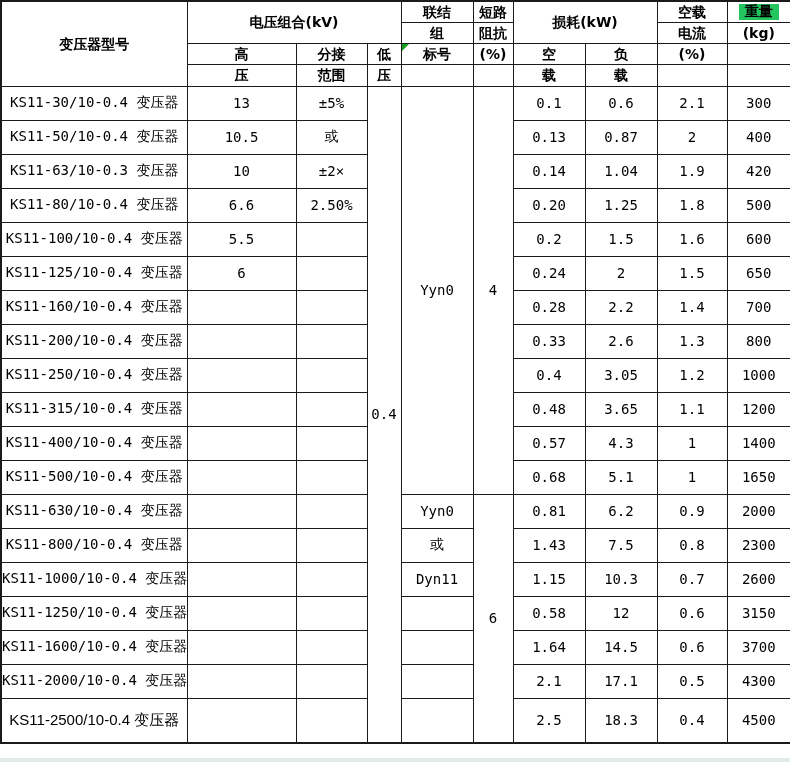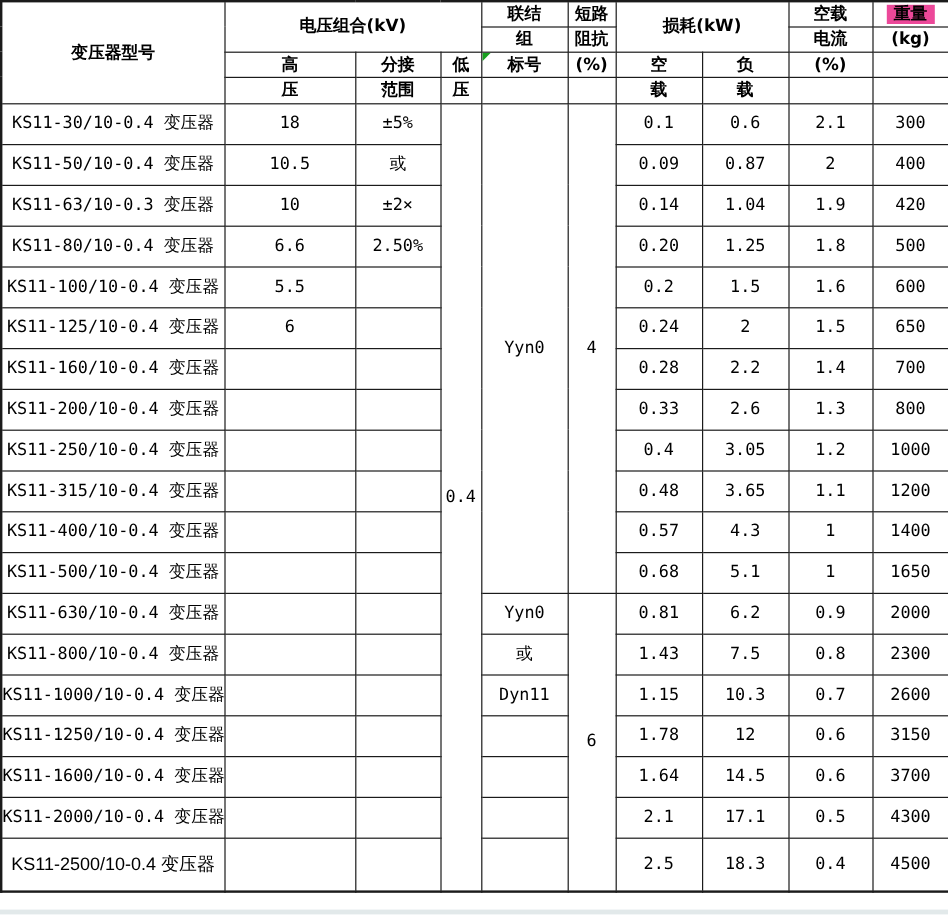--- a/index.html
+++ b/index.html
@@ -17,21 +17,21 @@
   }
   
   tr.hdr td { font-weight:bold; font-size:14px; line-height:1; }
   tr.hdr { height:21px; }
   tr.hdr.h4 { height:22px; }
   td.label-cell { position:relative; }
   .green-tri {
     position:absolute; top:0; left:0; width:0; height:0;
     border-top:7px solid #17a01e; border-right:7px solid transparent;
   }
-  .hl { background:#ec4899; padding:0 6px; }
+  .hl { background:#22c55e; padding:0 6px;font-family:Liberation Mono, monospace; }
   
   tr.data-row { height:34px; }
   tr.data-row.last-row { height:45px; }
   tr.data-row td {
     border-top-width:2px; border-bottom-width:2px;
     font-family:"DejaVu Sans Mono", monospace; font-size:14px;
   }
   td.model-cell { font-size:14px; letter-spacing:0px; }
   tr.last-row td.model-cell { font-family:"Liberation Sans", sans-serif; font-size:15px; }
   td.lv-merged-cell, td.connection-merged-cell, td.impedance-merged-cell,
@@ -93,35 +93,35 @@
         <td></td>
         <td>载</td>
         <td>载</td>
         <td></td>
         <td></td>
       </tr>
     </tbody>
     <tbody>
         <tr class="data-row">
           <td class="model-cell">KS11-30/10-0.4 变压器</td>
-          <td>18</td>
+          <td>13</td>
           <td>±5%</td>
           <td class="lv-merged-cell" rowspan="19">0.4</td>
           <td class="connection-merged-cell" rowspan="12">Yyn0</td>
           <td class="impedance-merged-cell" rowspan="12">4</td>
           <td>0.1</td>
           <td>0.6</td>
           <td>2.1</td>
           <td>300</td>
         </tr>
         <tr class="data-row">
           <td class="model-cell">KS11-50/10-0.4 变压器</td>
           <td>10.5</td>
           <td>或</td>
-          <td>0.09</td>
+          <td>0.13</td>
           <td>0.87</td>
           <td>2</td>
           <td>400</td>
         </tr>
         <tr class="data-row">
           <td class="model-cell">KS11-63/10-0.3 变压器</td>
           <td>10</td>
           <td>±2×</td>
           <td>0.14</td>
           <td>1.04</td>
@@ -238,21 +238,21 @@
           <td>1.15</td>
           <td>10.3</td>
           <td>0.7</td>
           <td>2600</td>
         </tr>
         <tr class="data-row">
           <td class="model-cell">KS11-1250/10-0.4 变压器</td>
           <td></td>
           <td></td>
           <td class="connection-cell"></td>
-          <td>1.78</td>
+          <td>0.58</td>
           <td>12</td>
           <td>0.6</td>
           <td>3150</td>
         </tr>
         <tr class="data-row">
           <td class="model-cell">KS11-1600/10-0.4 变压器</td>
           <td></td>
           <td></td>
           <td class="connection-cell"></td>
           <td>1.64</td>

